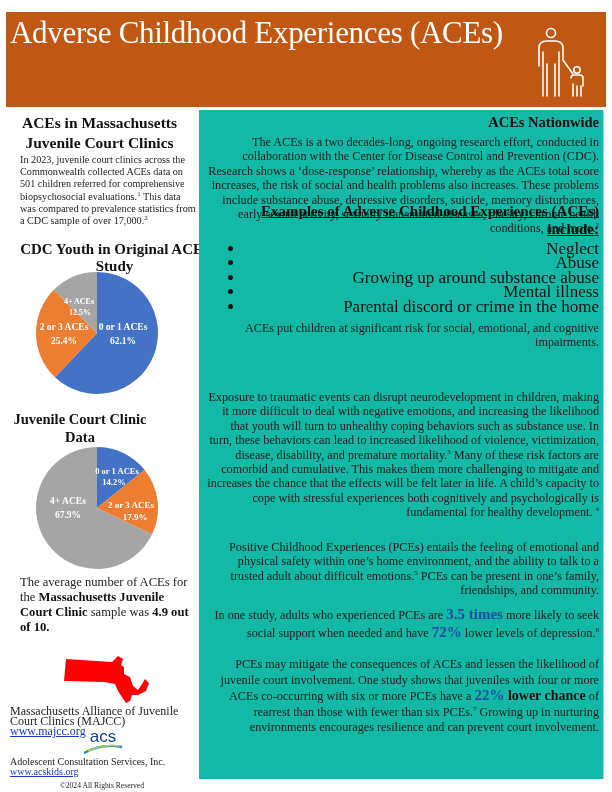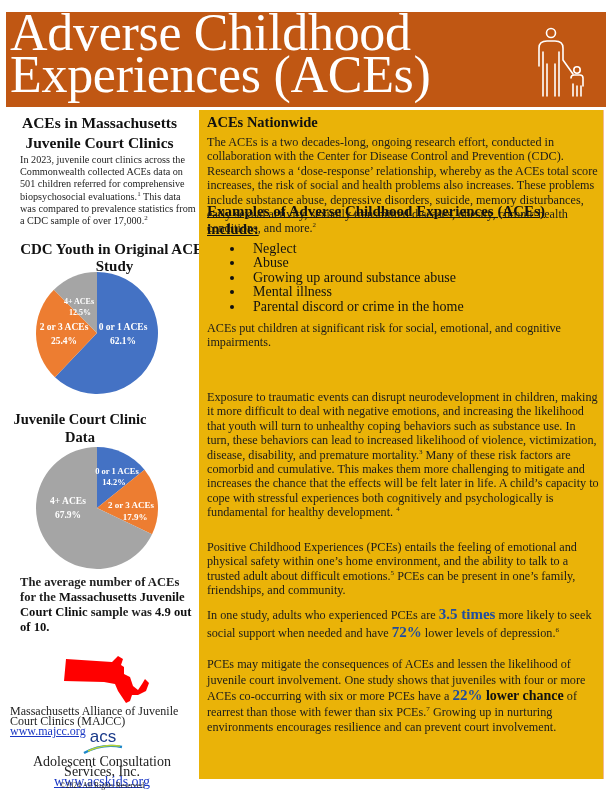--- a/index.html
+++ b/index.html
@@ -8,71 +8,71 @@
     background: #ffffff;
     font-family: "Liberation Serif", serif;
     color: #111;
   }
   .header {
     position: absolute; left: 6px; top: 12px; width: 600px; height: 95px;
     background: #c05713;
   }
   .header-title {
     position: absolute; left: 4px; top: 0px; width: 510px;
-    color: #fff; font-size: 52px; line-height: 42px; font-weight: normal;
+    color: #fff; font-size: 31px; line-height: 42px; font-weight: normal;
     letter-spacing: -0.3px;
   }
   .header-icon { position: absolute; left: 527px; top: 14px; width: 62px; height: 72px; }
 
   .left { position: absolute; left: 0; top: 108px; width: 199px; height: 684px; border-radius: 26px; }
   .left h2 {
     margin: 0; text-align: center; font-weight: bold; color: #111;
   }
   .h-mass { position: absolute; left: 0; top: 5px; width: 199px; font-size: 15.5px; line-height: 20px; }
   .intro {
     position: absolute; left: 20px; top: 46px; width: 176px;
     font-size: 10.2px; line-height: 12.2px; color: #222;
   }
   .h-cdc { position: absolute; left: 15px; top: 133px; width: 199px; font-size: 15px; line-height: 17px; }
   .pie1 { position: absolute; left: 35px; top: 163px; width: 124px; height: 124px; }
   .h-jcc { position: absolute; left: 0; top: 302px; width: 160px; font-size: 14.5px; line-height: 18px; }
   .pie2 { position: absolute; left: 35px; top: 338px; width: 124px; height: 124px; }
   .avg {
     position: absolute; left: 20px; top: 467px; width: 178px;
-    font-size: 12.6px; line-height: 15px; color: #222; font-weight: bold;
+    font-size: 12.6px; line-height: 15px; color: #222;
   }
   .avg b { color: #111; }
   .ma-map { position: absolute; left: 60px; top: 545px; width: 96px; height: 52px; }
   .org1 {
     position: absolute; left: 10px; top: 598px; width: 184px; 
     font-size: 12px; line-height: 10px; color: #222;
   }
   .org1 a, .org2 a { color: #1a37c4; text-decoration: underline; }
   .acs-logo { position: absolute; left: 80px; top: 619px; width: 46px; height: 28px; }
   .org2 {
-    position: absolute; left: 10px; top: 649px; width: 184px; text-align: center;
-    font-size: 14px; line-height: 10px; color: #222;
+    position: absolute; left: 10px; top: 649px; width: 184px; text-align: left;
+    font-size: 10px; line-height: 10px; color: #222;
   }
   .copyright {
     position: absolute; left: 10px; top: 673px; width: 184px; text-align: center;
     font-size: 7.6px; color: #222;
   }
 
   .right {
     position: absolute; left: 199px; top: 110px; width: 404px; height: 669px;
-    background: #eab308; border-right: 1px solid #f2b996;
+    background: #14b8a6; border-right: 1px solid #f2b996; text-align: right;
   }
   .right .sec { position: absolute; left: 8px; width: 392px; }
   .right h3 { margin: 0; font-size: 14.5px; line-height: 18px; font-weight: bold; color: #111; }
   .right p { margin: 0; font-size: 12.2px; line-height: 14.4px; color: #1b1b1b; }
   .s1 { top: 3px; }
   .s1 p { margin-top: 4px; }
   .s2 { top: 92px; }
   .s2 h3 { font-size: 15px; text-decoration: underline; }
-  .s2 ul { margin: 4px 0 7px 0; padding-left: 38px; font-size: 14px; line-height: 14.4px; }
+  .s2 ul { margin: 4px 0 7px 0; padding-left: 38px; font-size: 17px; line-height: 14.4px; }
   .s2 ul li { padding-left: 8px; }
   .s2 .p2 { margin-top: 6px; }
   .s3 { top: 280px; }
   .s4 { top: 426px; }
   .s4 p { margin-top: 4px; }
   .s4 .p2 { margin-top: 8px; line-height: 17px; }
   .s5 { top: 547px; }
   .hl { color: #1f4da0; font-weight: bold; font-size: 15px; margin-top: 40px; }
   .hl2 { font-weight: bold; font-size: 14px; color: #111; }
   sup { font-size: 7px; line-height: 0; }

